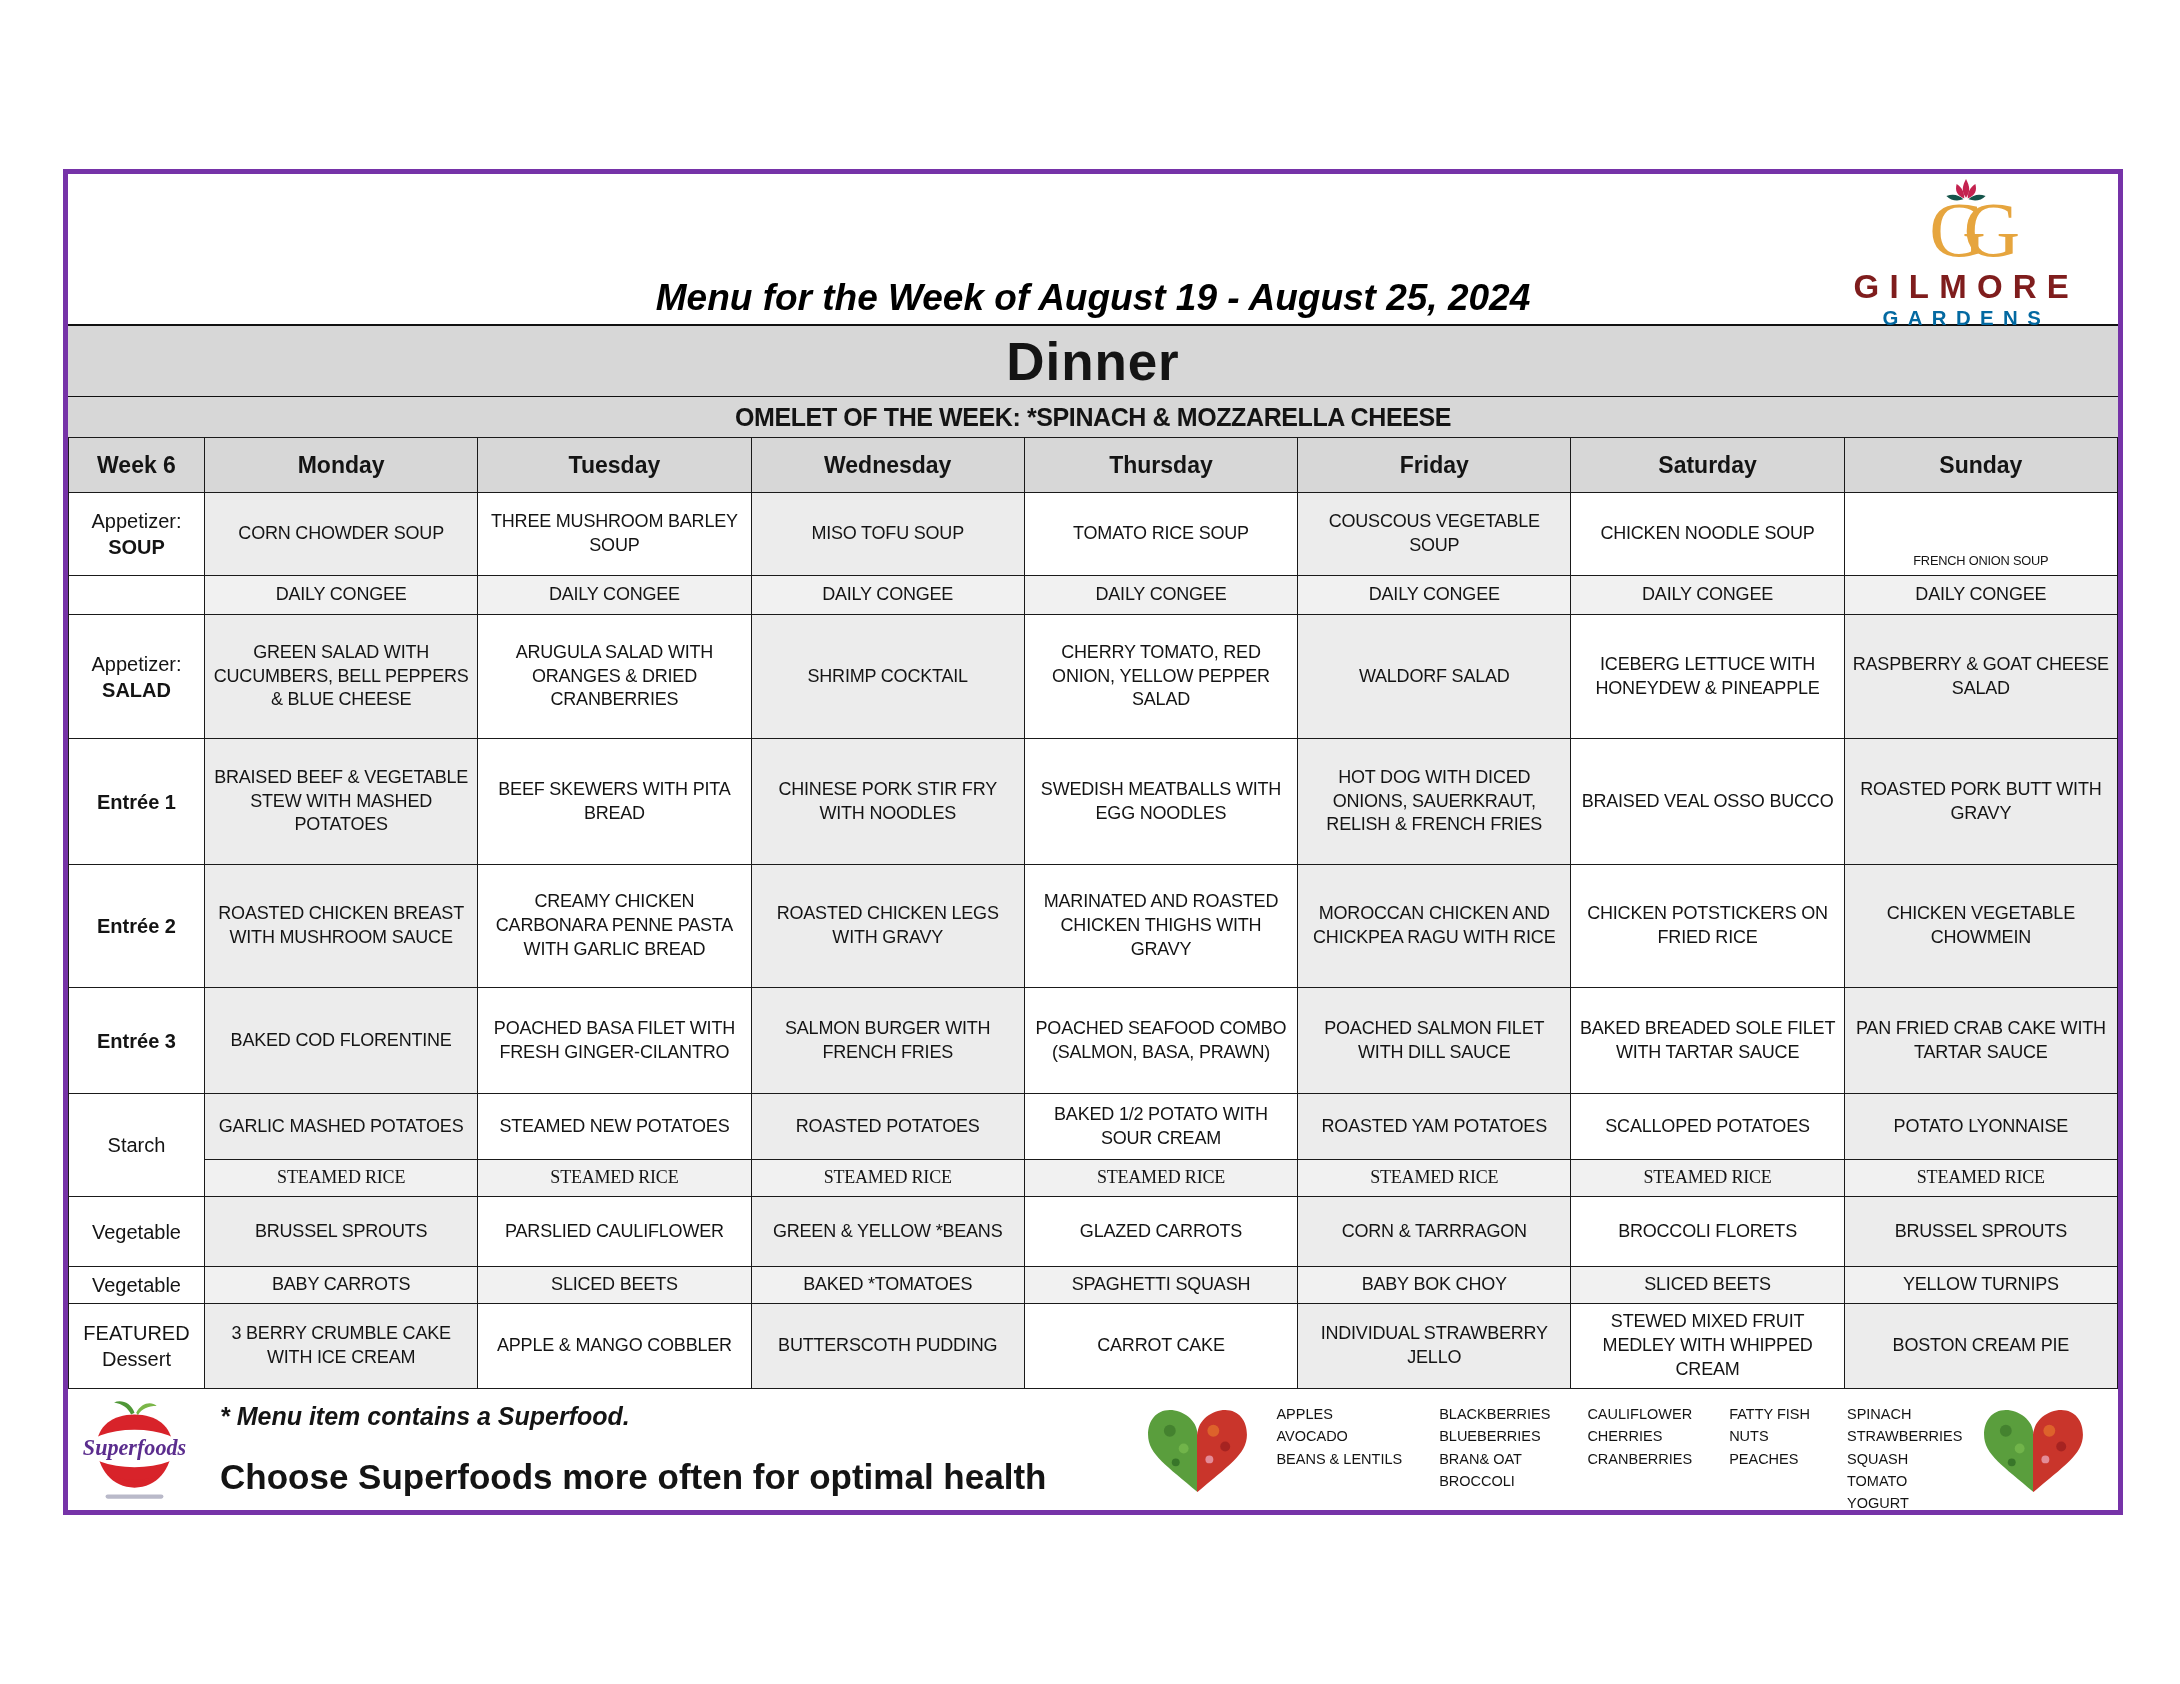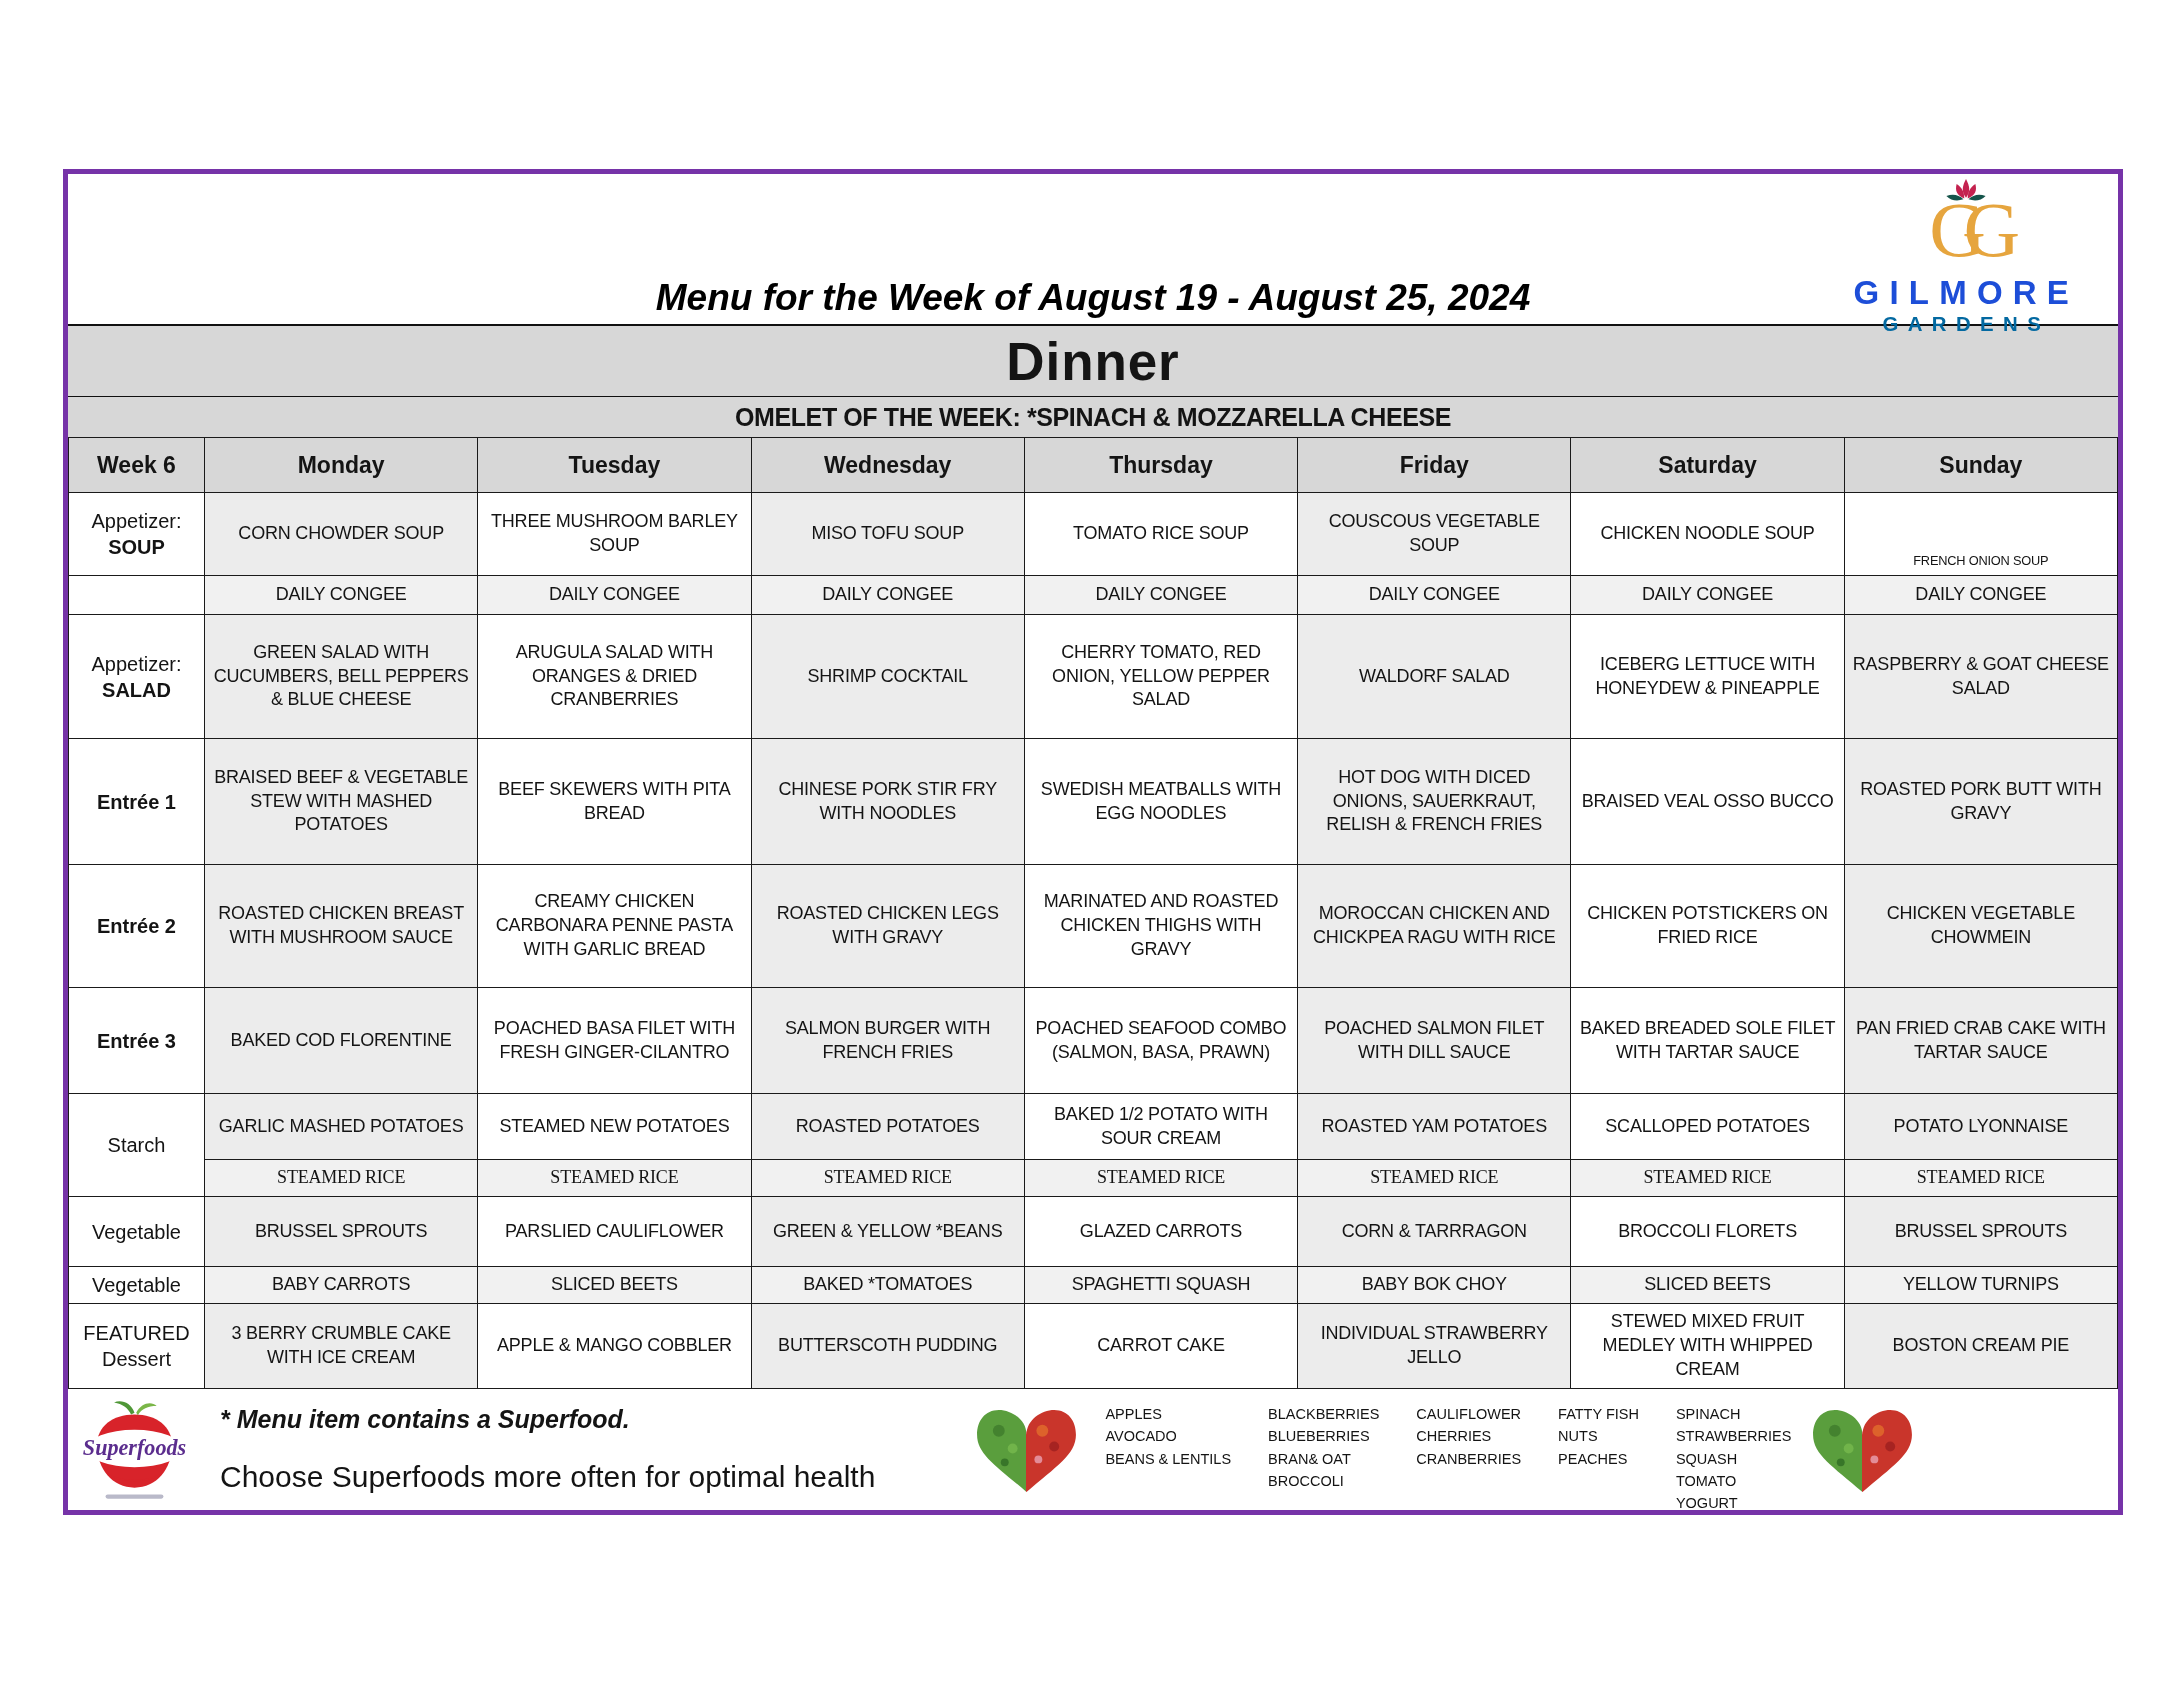--- a/index.html
+++ b/index.html
@@ -15,21 +15,21 @@
   }
 
   
   .logo-band { position:relative; height:150px; background:#ffffff; }
   .verve-group { position:absolute; left:29px; top:10.2px; display:flex; align-items:center; }
   .verve-tag { border-left:1.7px solid #c9c9c9; margin-left:15.3px; padding-left:15.3px;
                color:#8d8d8d; font-size:19.6px; letter-spacing:2.6px; line-height:1.35; }
   .main-title { position:absolute; left:50%; bottom:5.1px; transform:translateX(-50%);
                 font-size:37px; font-weight:bold; font-style:italic; white-space:nowrap; color:#000; }
   .gilmore { position:absolute; right:39px; top:3.4px; text-align:center; line-height:1; }
-  .gg-word1 { color:#1d4ed8; font-weight:bold; font-size:33px; letter-spacing:10.2px; margin-top:7px; }
+  .gg-word1 { color:#7f1d1d; font-weight:bold; font-size:33px; letter-spacing:10.2px; margin-top:1px; }
   .gg-word2 { color:#0369a1; font-weight:bold; font-size:20.4px; letter-spacing:9.4px; margin-top:5.1px; }
 
   
   .dinner-band { border-top:2.6px solid #101010; background:#d7d7d7; height:72px;
                  display:flex; align-items:center; justify-content:center; }
   .dinner-band .t { font-size:53px; font-weight:bold; letter-spacing:0.9px; }
   .omelet-band { border-top:1.7px solid #101010; background:#d7d7d7; height:41px;
                  display:flex; align-items:center; justify-content:center; }
   .omelet-band .t { font-size:25px; font-weight:bold; letter-spacing:-0.4px; }
 
@@ -47,21 +47,21 @@
   td.rowlabel { background:#ffffff; text-align:center; vertical-align:middle;
                 font-size:20px; line-height:1.3; padding:1.7px; }
   td.rowlabel .b { font-weight:bold; }
 
   
   .footer { display:flex; align-items:center; height:121px; background:#ffffff;
             padding:5.1px 8.5px 5.1px 12px; }
   .sf-logo { width:128px; flex:0 0 auto; text-align:left; }
   .notes { margin-left:12px; flex:0 0 auto; }
   .note1 { font-size:25px; font-weight:bold; font-style:italic; margin-bottom:25.6px; }
-  .note2 { font-size:30px; font-weight:normal; }
+  .note2 { font-size:35px; font-weight:bold; }
   .heart { flex:0 0 auto; }
   .heart-left { margin-left:102px; }
   .heart-right { margin-left:22px; }
   .sf-cols { display:flex; gap:37px; margin-left:29px; flex:0 0 auto;
              font-size:14.5px; line-height:1.55; letter-spacing:0; align-self:flex-start; margin-top:8.5px; }
   .sf-col div { white-space:nowrap; }
 </style>
 </head>
 <body>
 

